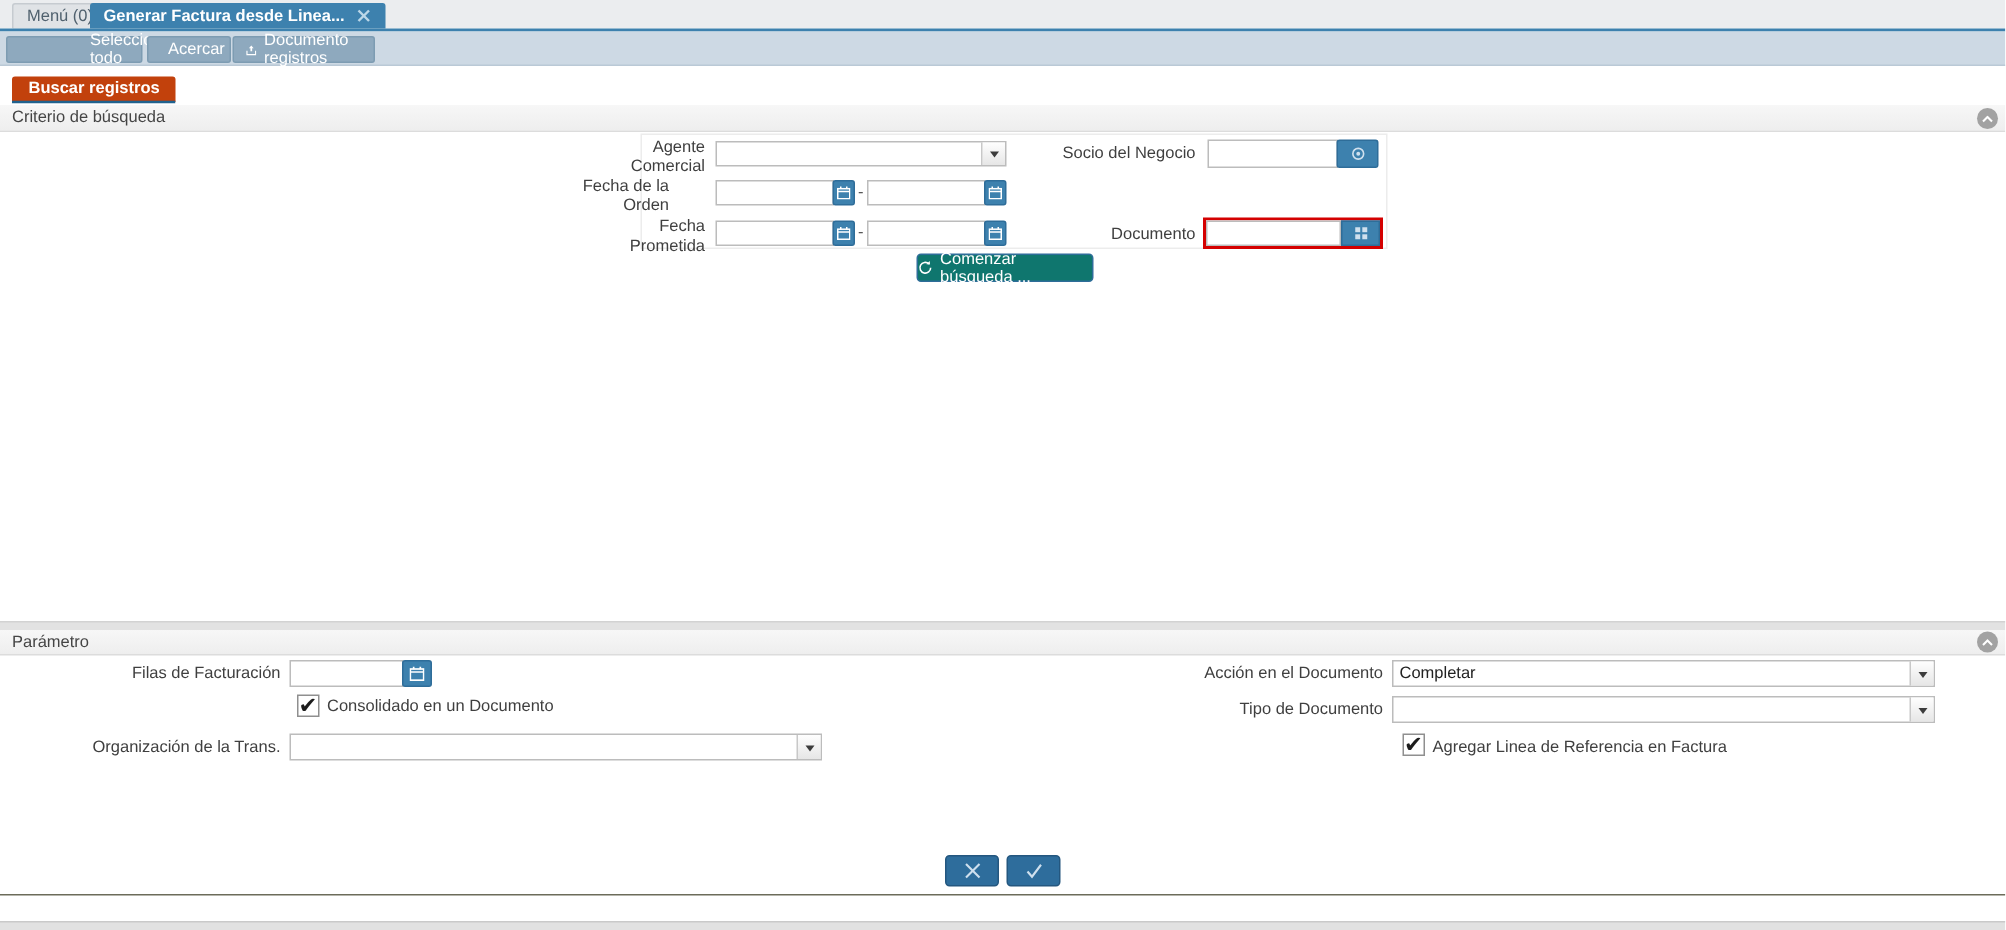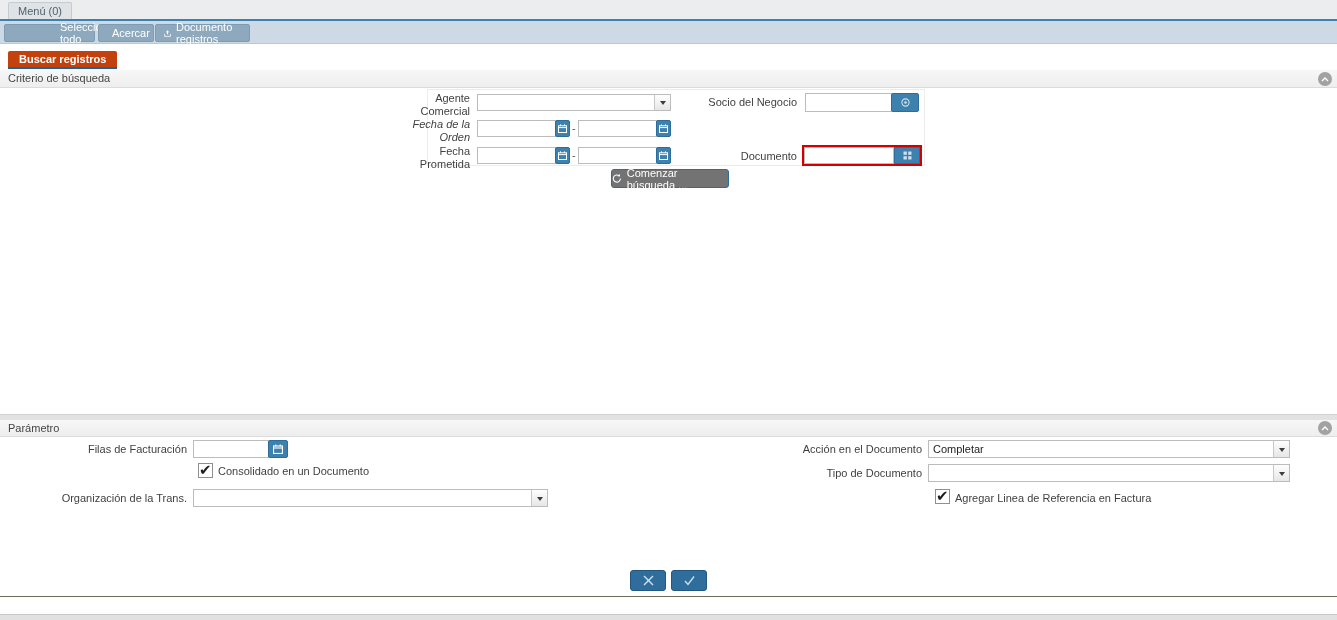--- a/index.html
+++ b/index.html
@@ -42,21 +42,21 @@
   .combo { position:absolute; display:flex; align-items:stretch; border:1px solid #bcbcbc; background:#fff; }
   .combo .val { flex:1; padding:1px 4px; line-height:14px; overflow:hidden; white-space:nowrap; color:#222; }
   .combo .arrow-btn { width:16px; background:linear-gradient(#fefefe,#e6e6e6); border-left:1px solid #c8c8c8;
                       display:flex; align-items:center; justify-content:center; cursor:pointer; }
   .tri { width:0; height:0; border:3px solid transparent; border-top:4px solid #3c3c3c; margin-top:4px; }
   .redwrap { position:absolute; display:flex; align-items:stretch; border:2px solid #d40000; background:#fff; }
   .redwrap input { flex:1; min-width:0; border:1px solid #bcbcbc; padding:0 3px; font-size:11px; font-family:inherit; outline:none; }
   .redwrap .sqbtn { width:26px; }
   .fieldbox { position:absolute; left:427px; top:89px; width:498px; height:77px; border:1px solid #ececec; }
 
-  .go-btn { position:absolute; left:611px; top:169px; width:118px; height:19px; background:#737373;
+  .go-btn { position:absolute; left:611px; top:169px; width:118px; height:19px; background:#0f766e;
             border:1px solid #2e6d99; border-radius:3px; color:#fff; display:flex; align-items:center;
             justify-content:center; gap:5px; cursor:pointer; }
 
   .splitter { position:absolute; left:0; top:414px; width:1337px; height:6px; background:#e2e2e2; border-top:1px solid #d2d2d2; }
 
   .cb { position:absolute; width:15px; height:15px; border:1px solid #8f8f8f; background:#fff; cursor:pointer; }
   .cb.checked::after { content:"✔"; position:absolute; left:0px; top:-3px; font-size:15px; color:#1c1c1c; font-weight:bold;
                        font-family:"DejaVu Sans",sans-serif; }
   .cblbl { position:absolute; text-align:left; color:#3f3f3f; }
 
@@ -72,20 +72,27 @@
 </style>
 </head>
 <body>
 
 <div class="screen">
 
   <div class="tabbar">
     <div class="wtab inactive">
       <span>Menú (0)</span>
     </div>
+    <div class="wtab active">
+      <span>Generar Factura desde Linea...</span>
+      <svg width="11" height="11" viewBox="0 0 11 11">
+        <line x1="2" y1="2" x2="9" y2="9" stroke="#bcd7e8" stroke-width="1.6"></line>
+        <line x1="9" y1="2" x2="2" y2="9" stroke="#bcd7e8" stroke-width="1.6"></line>
+      </svg>
+    </div>
   </div>
   <div class="blueline"></div>
 
   <div class="toolbar">
     <div class="tbtn" style="left:4px;width:91px;gap:47px;">
       <svg width="12" height="10" viewBox="0 0 12 10">
         <circle cx="1.4" cy="1.5" r="1.1" fill="#fff"></circle>
           <line x1="4" y1="1.5" x2="12" y2="1.5" stroke="#fff" stroke-width="1.4"></line>
         <circle cx="1.4" cy="5" r="1.1" fill="#fff"></circle>
           <line x1="4" y1="5" x2="12" y2="5" stroke="#fff" stroke-width="1.4"></line>
@@ -137,21 +144,21 @@
   <div class="tf" style="left:805px;top:93px;width:114px;height:19px;">
     <input type="text" value="" style="">
     <span class="sqbtn bigbtn">
       <svg width="9" height="9" viewBox="0 0 9 9">
         <circle cx="4.5" cy="4.5" r="3.6" fill="none" stroke="#cfe0ee" stroke-width="1.1"></circle>
         <circle cx="4.5" cy="4.5" r="1.3" fill="#cfe0ee"></circle>
       </svg>
     </span>
   </div>
 
-  <div class="lbl" style="left:408px;top:118px;width:62px;font-style:italic;">Fecha de la Orden</div>
+  <div class="lbl" style="left:384px;top:118px;width:62px;">Fecha de la Orden</div>
   <div class="tf" style="left:477px;top:120px;width:93px;height:17px;">
     <input type="text" value="" style="">
     <span class="sqbtn calbtn">
       <svg width="9" height="9" viewBox="0 0 9 9">
           <rect x="0.5" y="1.8" width="8" height="6.7" fill="none" stroke="#fff"></rect>
           <line x1="0.5" y1="3.6" x2="8.5" y2="3.6" stroke="#fff"></line>
           <line x1="2.5" y1="0.4" x2="2.5" y2="2" stroke="#fff"></line>
           <line x1="6.5" y1="0.4" x2="6.5" y2="2" stroke="#fff"></line>
         </svg>
     </span>

